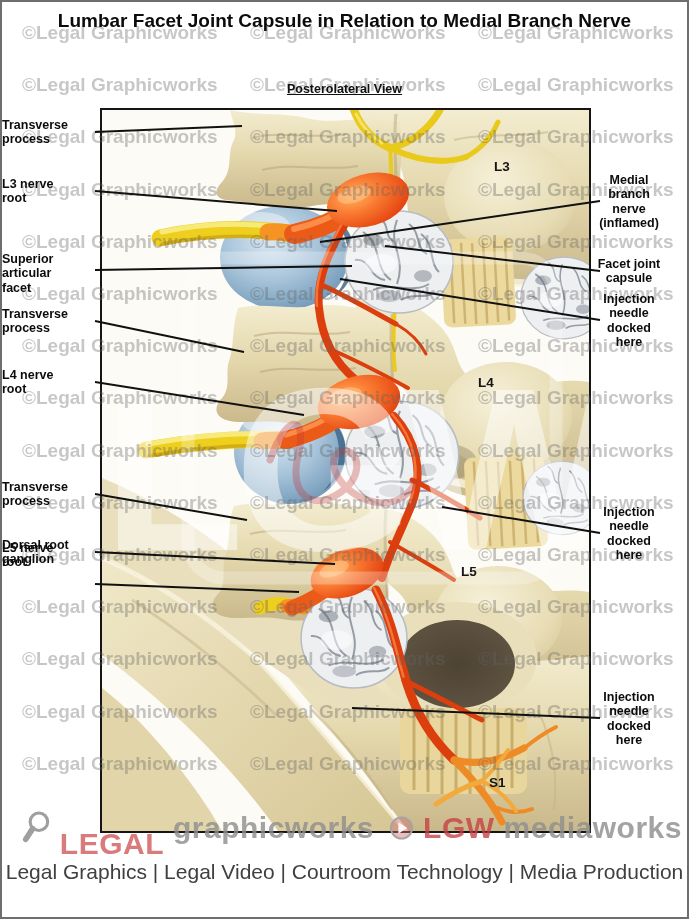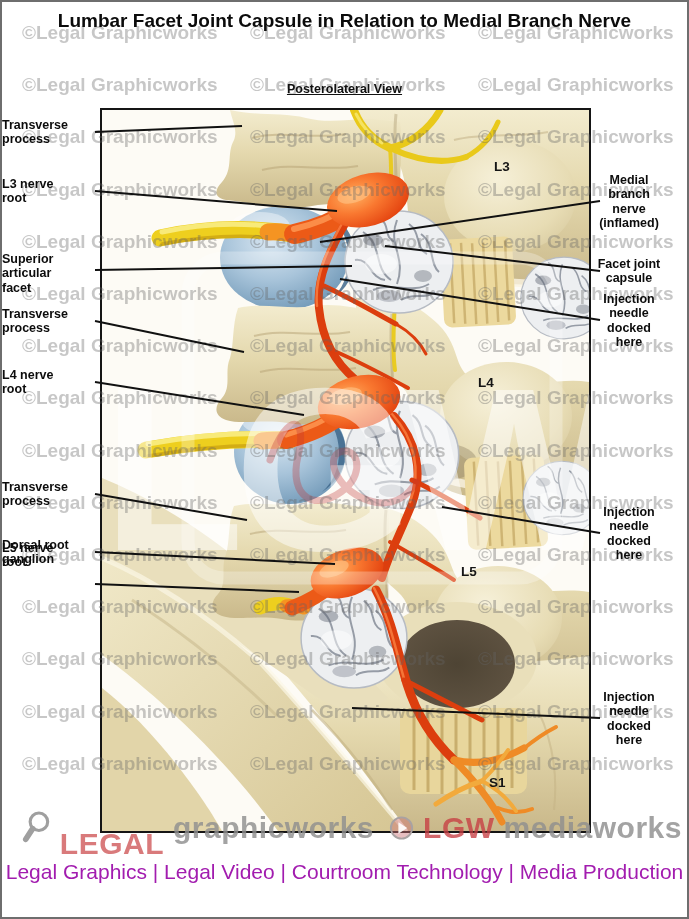--- a/index.html
+++ b/index.html
@@ -25,21 +25,21 @@
   .lbl.left{left:0;width:90px;}
   .lbl.right{left:584px;width:86px;text-align:center;}
   
   .logo-row{position:absolute;left:20px;top:798px;width:660px;height:56px;z-index:50;
             display:flex;align-items:center;gap:9px;}
   .logo-word{font-size:30px;font-weight:bold;letter-spacing:0.5px;white-space:nowrap;}
   .w-legal{color:rgba(206,84,86,.78);margin-top:31px;}
   .w-gray{color:rgba(143,143,143,.82);}
   .w-lgw{color:rgba(198,62,66,.78);}
   .footer{position:absolute;top:858px;left:0;width:100%;text-align:center;z-index:40;
-          font-size:21px;color:#a21caf;letter-spacing:0px;}
+          font-size:21px;color:#404040;letter-spacing:0px;}
 </style>
 </head>
 <body>
 
 <div class="page">
 
   <div class="title">Lumbar Facet Joint Capsule in Relation to Medial Branch Nerve</div>
   <div class="subtitle">Posterolateral View</div>
 
   <div class="wm-layer">

